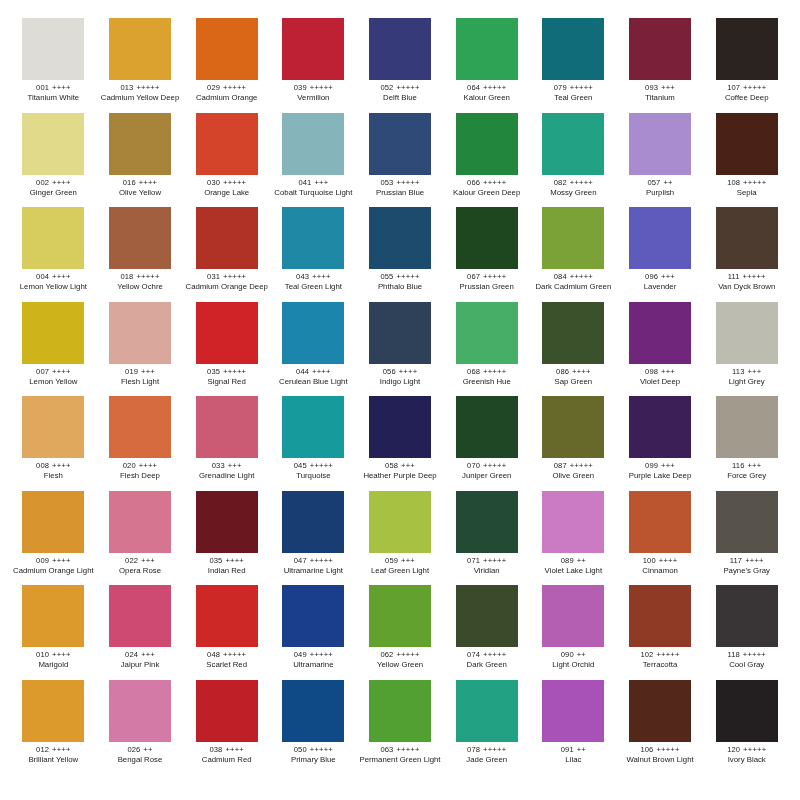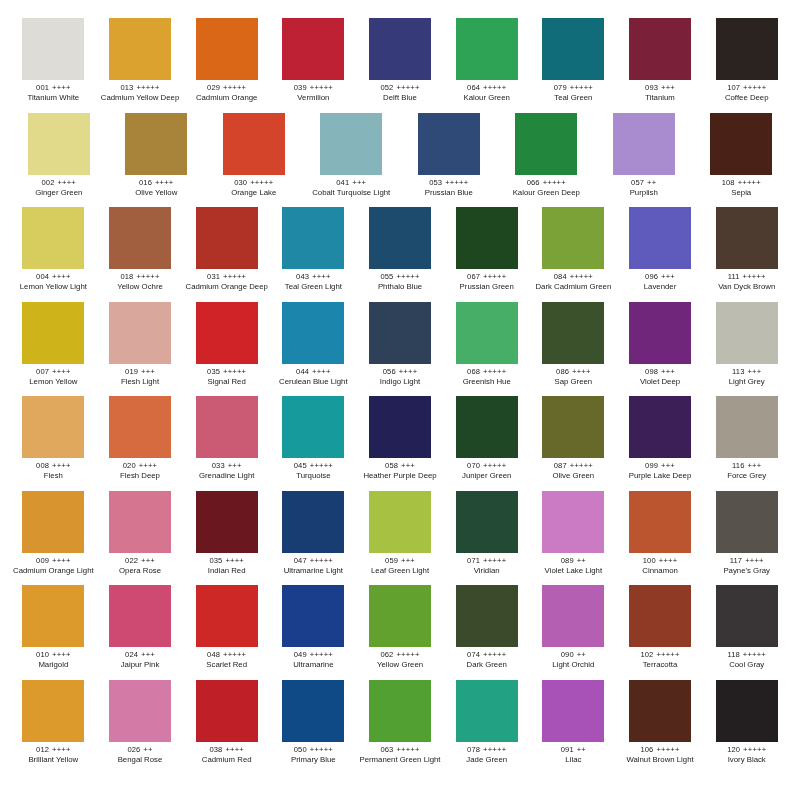--- a/index.html
+++ b/index.html
@@ -178,20 +178,27 @@
         </div>
       </div>
       <div class="swatch-cell">
         <div class="swatch-chip" style="background-color: rgb(34, 134, 60);"></div>
         <div class="swatch-meta">
           <div class="swatch-code-line"><span class="swatch-code">066</span><span class="swatch-rating">+++++</span></div>
           <div class="swatch-name">Kalour Green Deep</div>
         </div>
       </div>
       <div class="swatch-cell">
+        <div class="swatch-chip" style="background-color: rgb(34, 161, 132);"></div>
+        <div class="swatch-meta">
+          <div class="swatch-code-line"><span class="swatch-code">082</span><span class="swatch-rating">+++++</span></div>
+          <div class="swatch-name">Mossy Green</div>
+        </div>
+      </div>
+      <div class="swatch-cell">
         <div class="swatch-chip" style="background-color: rgb(169, 140, 208);"></div>
         <div class="swatch-meta">
           <div class="swatch-code-line"><span class="swatch-code">057</span><span class="swatch-rating">++</span></div>
           <div class="swatch-name">Purplish</div>
         </div>
       </div>
       <div class="swatch-cell">
         <div class="swatch-chip" style="background-color: rgb(74, 33, 22);"></div>
         <div class="swatch-meta">
           <div class="swatch-code-line"><span class="swatch-code">108</span><span class="swatch-rating">+++++</span></div>

